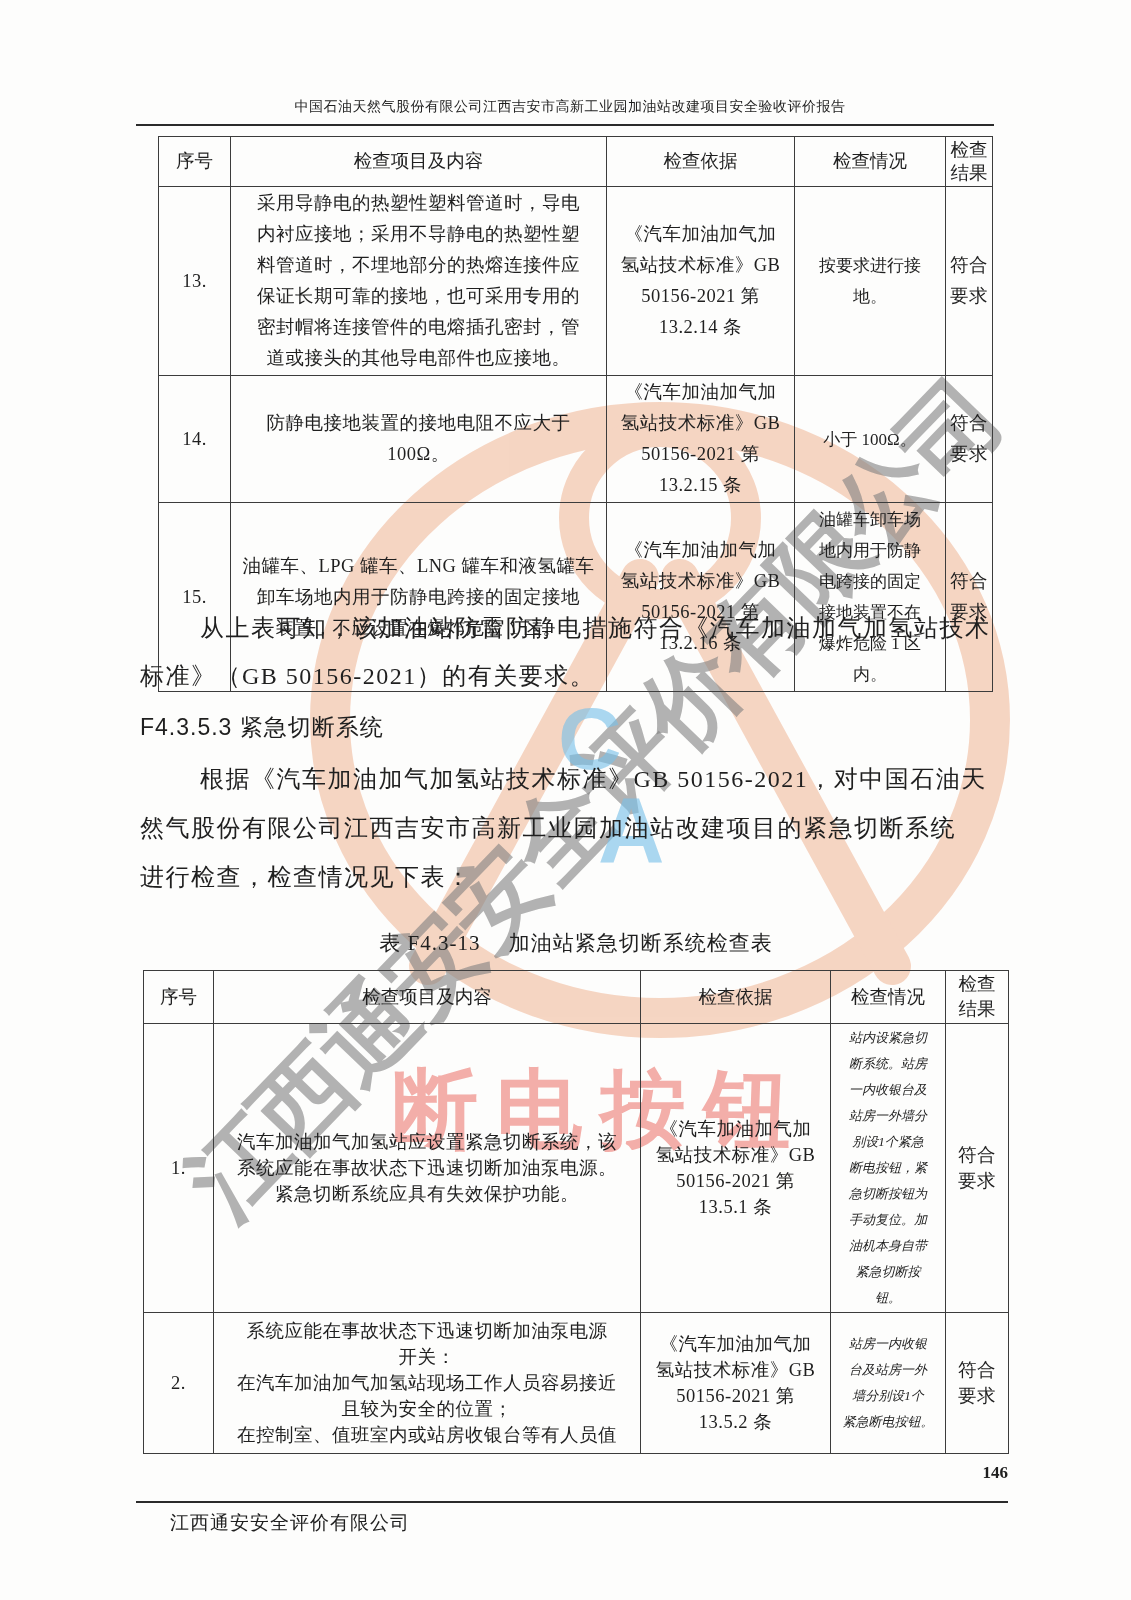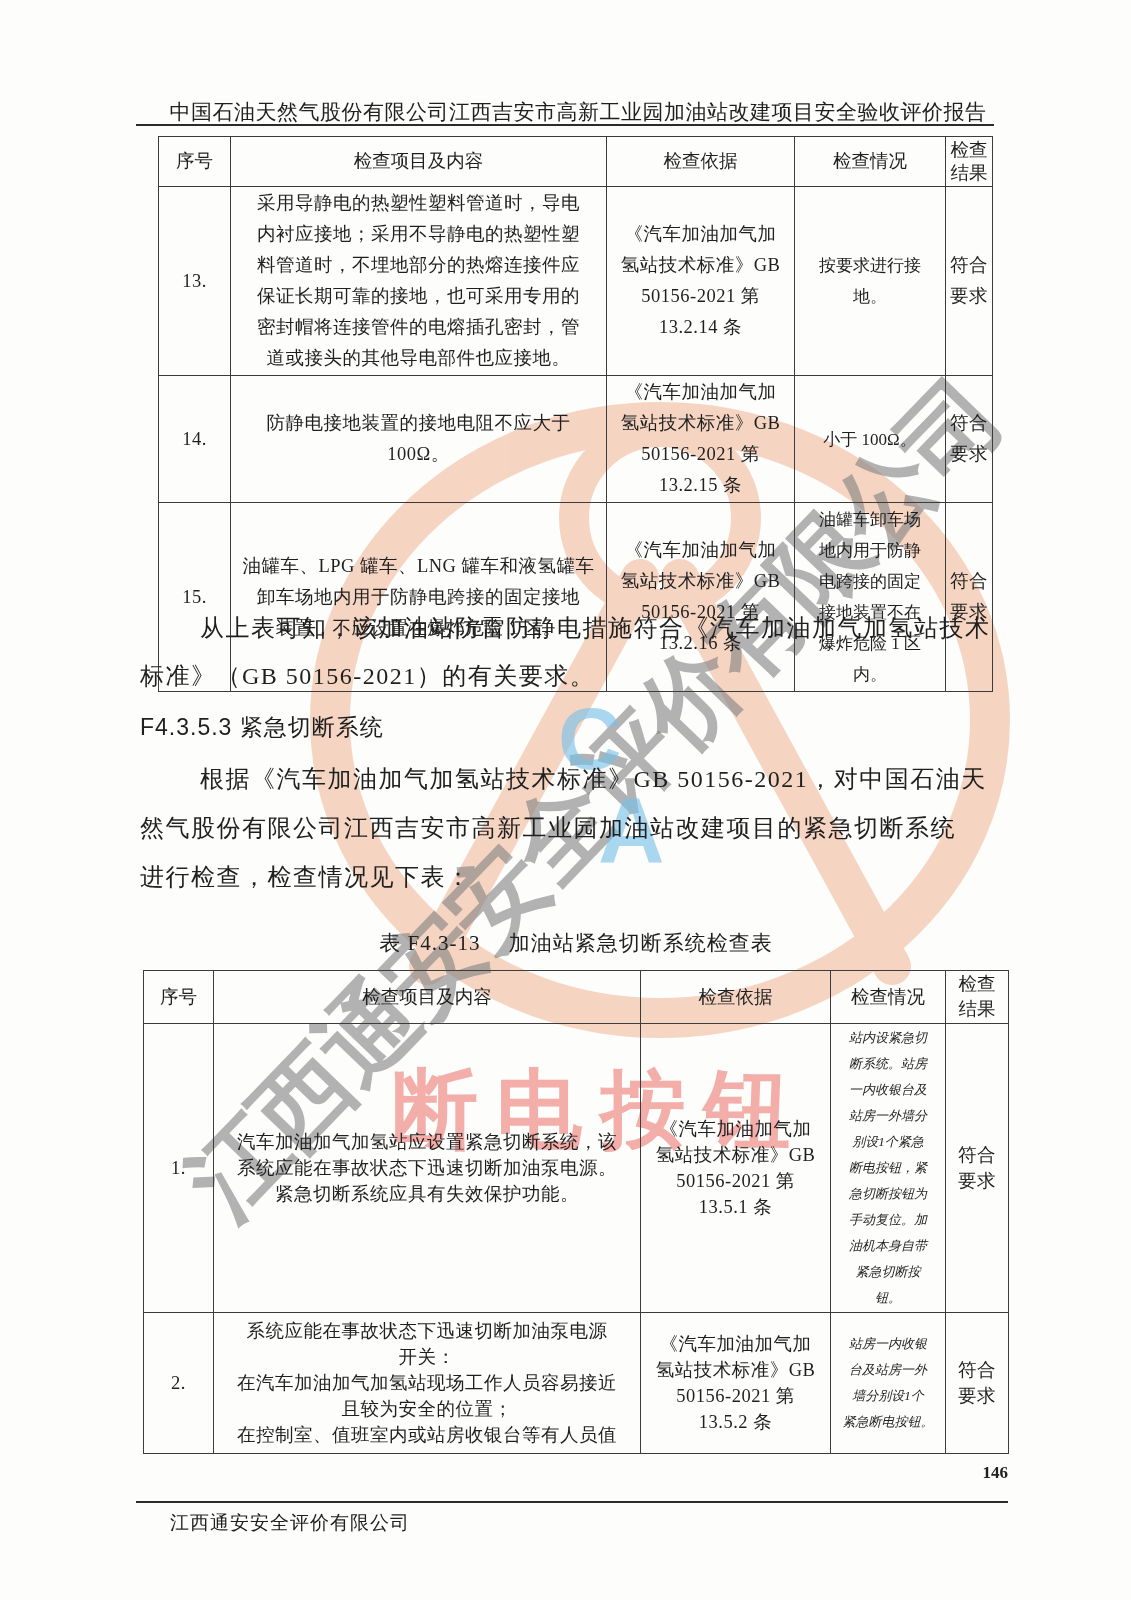--- a/index.html
+++ b/index.html
@@ -14,22 +14,22 @@
            font-family:"Liberation Sans","DejaVu Sans",sans-serif;}
   #wm-red{left:392px;top:1052px;font-size:86px;font-weight:bold;letter-spacing:18px;
           color:rgba(233,95,85,0.50);white-space:nowrap;
           font-family:"Liberation Sans","DejaVu Sans",sans-serif;}
   .wm-blue{position:absolute;z-index:1;pointer-events:none;font-weight:bold;
            color:rgba(120,192,232,0.62);font-family:"Liberation Sans","DejaVu Sans",sans-serif;}
   #wm-blue-top{left:558px;top:688px;font-size:88px;}
   #wm-blue-bottom{left:598px;top:778px;font-size:92px;}
   
   .content{position:absolute;z-index:2;}
-  #header-title{left:138px;top:98px;width:880px;text-align:center;
-                font-size:21px;letter-spacing:0.5px;}
+  #header-title{left:130px;top:98px;width:880px;text-align:center;
+                font-size:14px;letter-spacing:0.5px;}
   #header-rule{left:136px;top:124px;width:858px;height:0;border-top:2.5px solid #2b2b2b;}
   table{border-collapse:collapse;table-layout:fixed;background:transparent;}
   th,td{border:1.8px solid #3c3c3c;padding:1px 4px;vertical-align:middle;
         text-align:center;font-weight:normal;overflow:hidden;}
   th{font-size:18.5px;}
   #table1{left:158px;top:136px;}
   #table1 td{font-size:18.5px;line-height:31px;letter-spacing:0.5px;}
   #table2{left:143px;top:970px;}
   #table2 td{font-size:18.5px;line-height:26px;letter-spacing:0.5px;}
   .preline{white-space:pre-line;}

